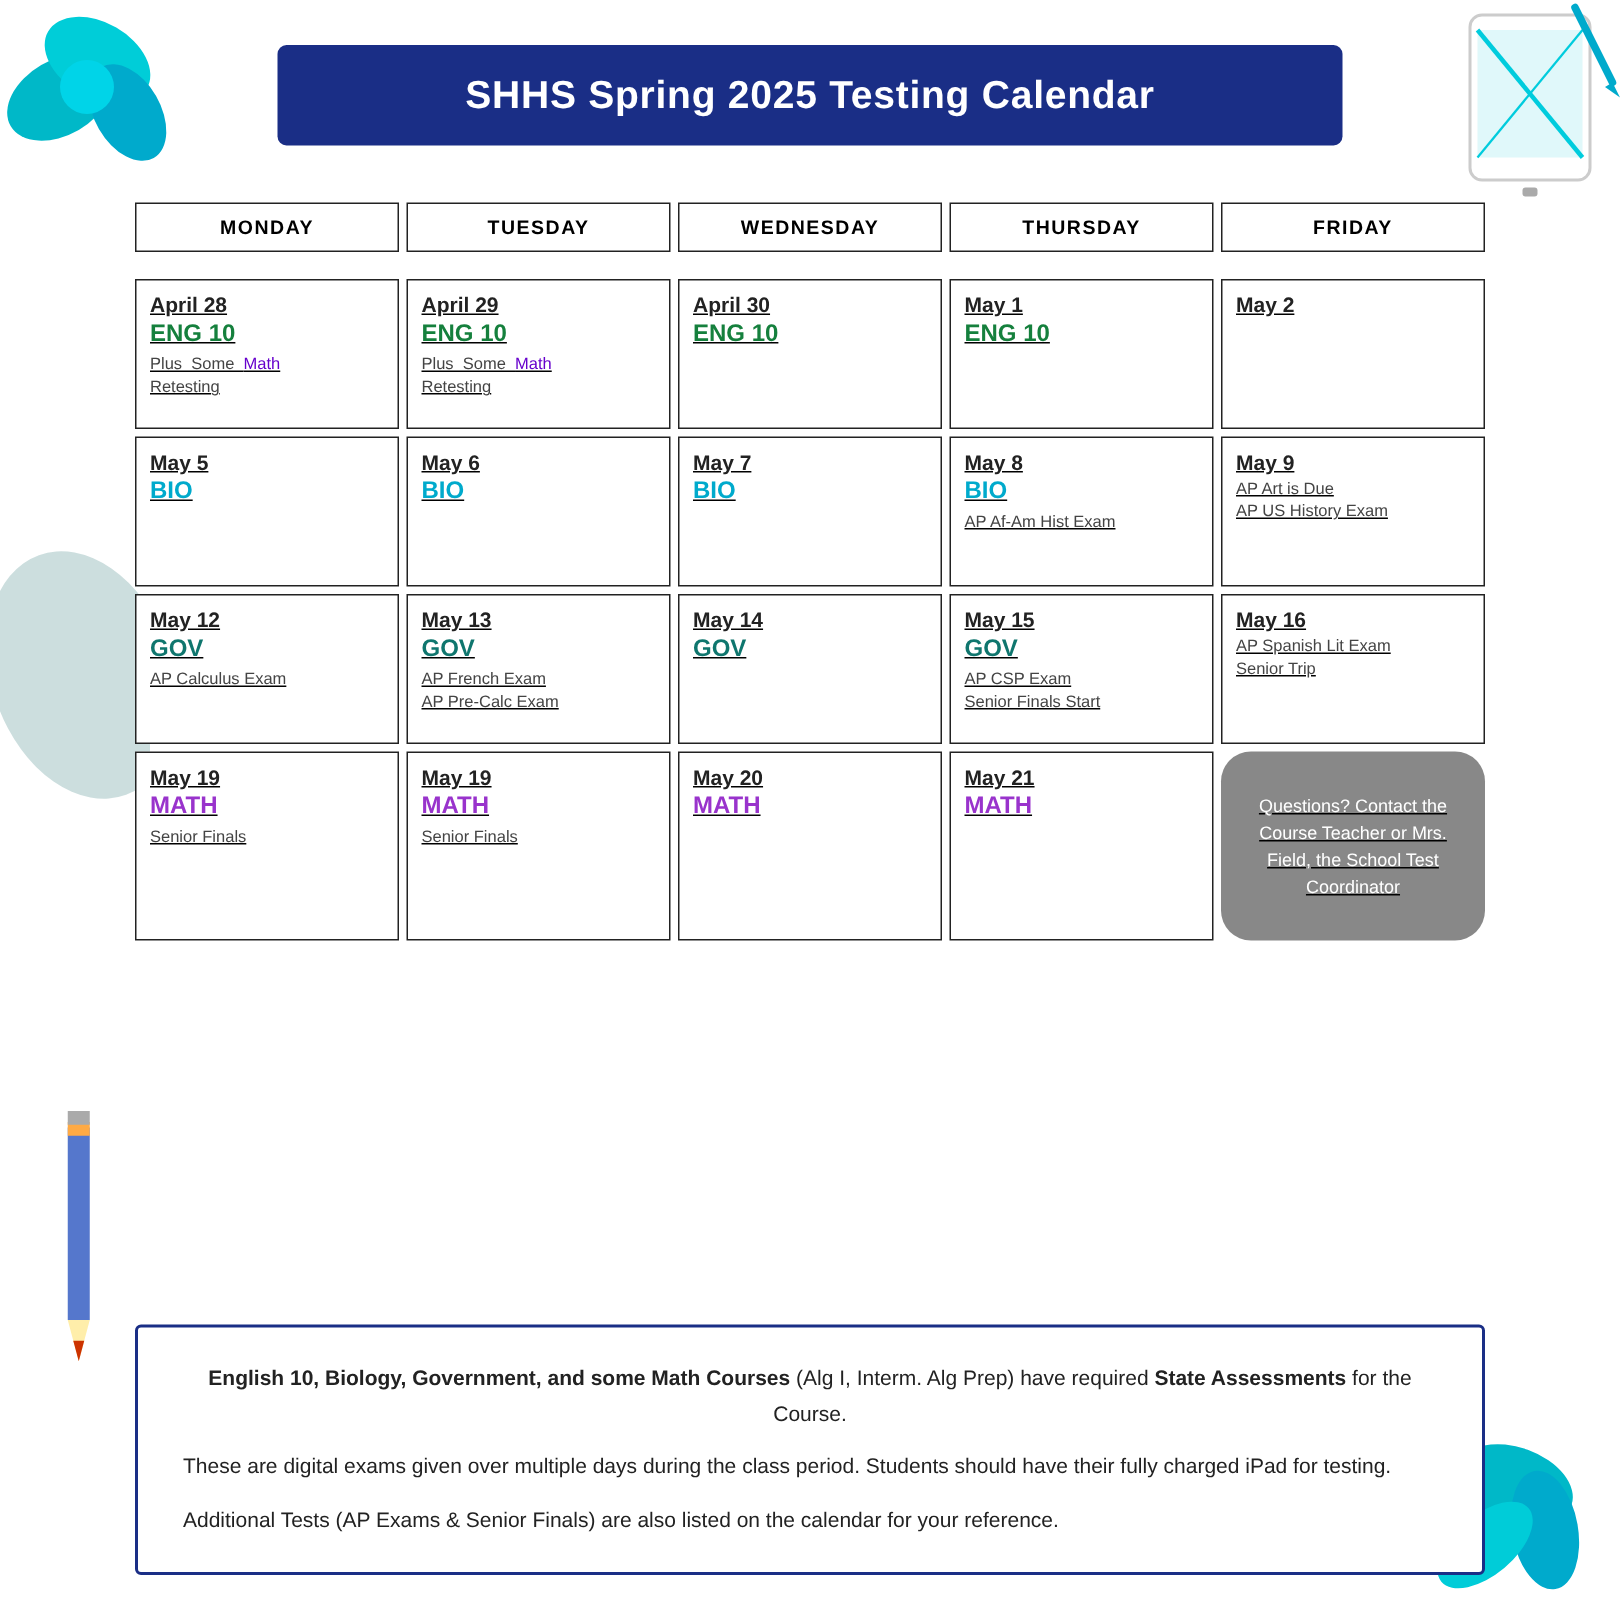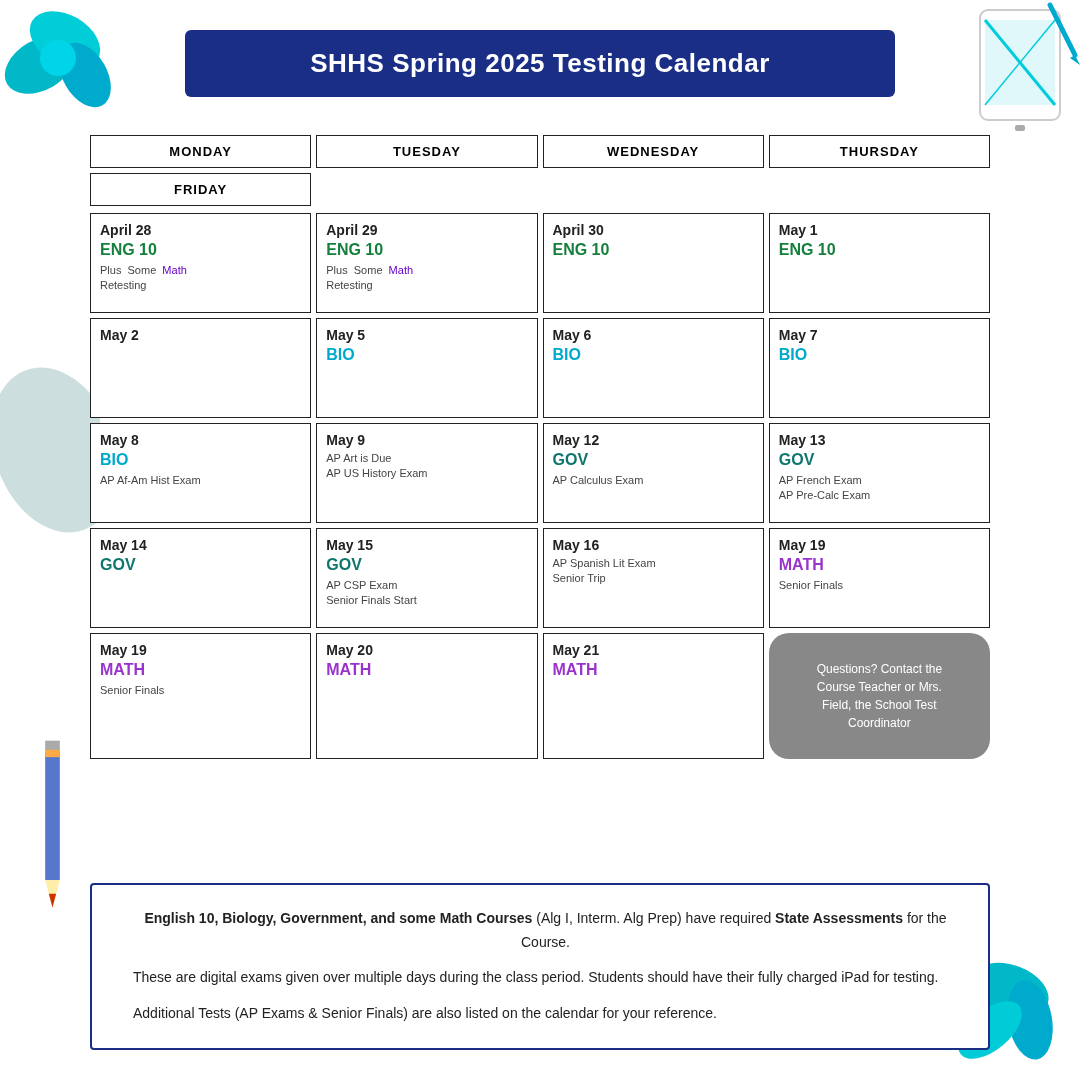--- a/index.html
+++ b/index.html
@@ -42,40 +42,41 @@
       position: absolute;
       top: 135px;
       left: 90px;
       right: 90px;
       bottom: 340px;
     }
 
     
     .day-headers {
       display: grid;
-      grid-template-columns: repeat(4, 1fr);
+      grid-template-columns: repeat(5, 1fr);
       gap: 5px;
-      margin-bottom: 7px;
+      margin-bottom: 18px;
     }
     .day-header {
       border: 1.5px solid #222;
       text-align: center;
       padding: 8px 4px;
       font-size: 13px;
       font-weight: bold;
       letter-spacing: 1px;
       background: white;
     }
 
     
     .calendar-grid {
       display: grid;
-      grid-template-columns: repeat(4, 1fr);
+      grid-template-columns: repeat(5, 1fr);
       grid-template-rows: repeat(4, auto);
       gap: 5px;
+      text-decoration: underline;
     }
     .cal-cell {
       border: 1.5px solid #222;
       padding: 8px 9px;
       min-height: 100px;
       background: white;
       position: relative;
     }
     .cal-cell .date {
       font-size: 14px;
@@ -126,21 +127,20 @@
       border-radius: 4px;
       padding: 22px 30px;
       font-size: 14px;
       line-height: 1.7;
       color: #222;
       background: white;
     }
     .info-box p {
       margin-bottom: 12px;
       text-align: center;
-      margin-left: 11px;
     }
     .info-box p:last-child { margin-bottom: 0; text-align: center; }
     .info-box p:nth-child(2) { text-align: left; }
     .info-box p:nth-child(3) { text-align: left; }
     .info-box p:nth-child(4) { text-align: center; }
   </style>
 </head>
 <body>
 
 <svg class="deco-flower-tl" viewBox="0 0 130 130" style="position:absolute;top:0;left:0;width:130px;height:130px;">

